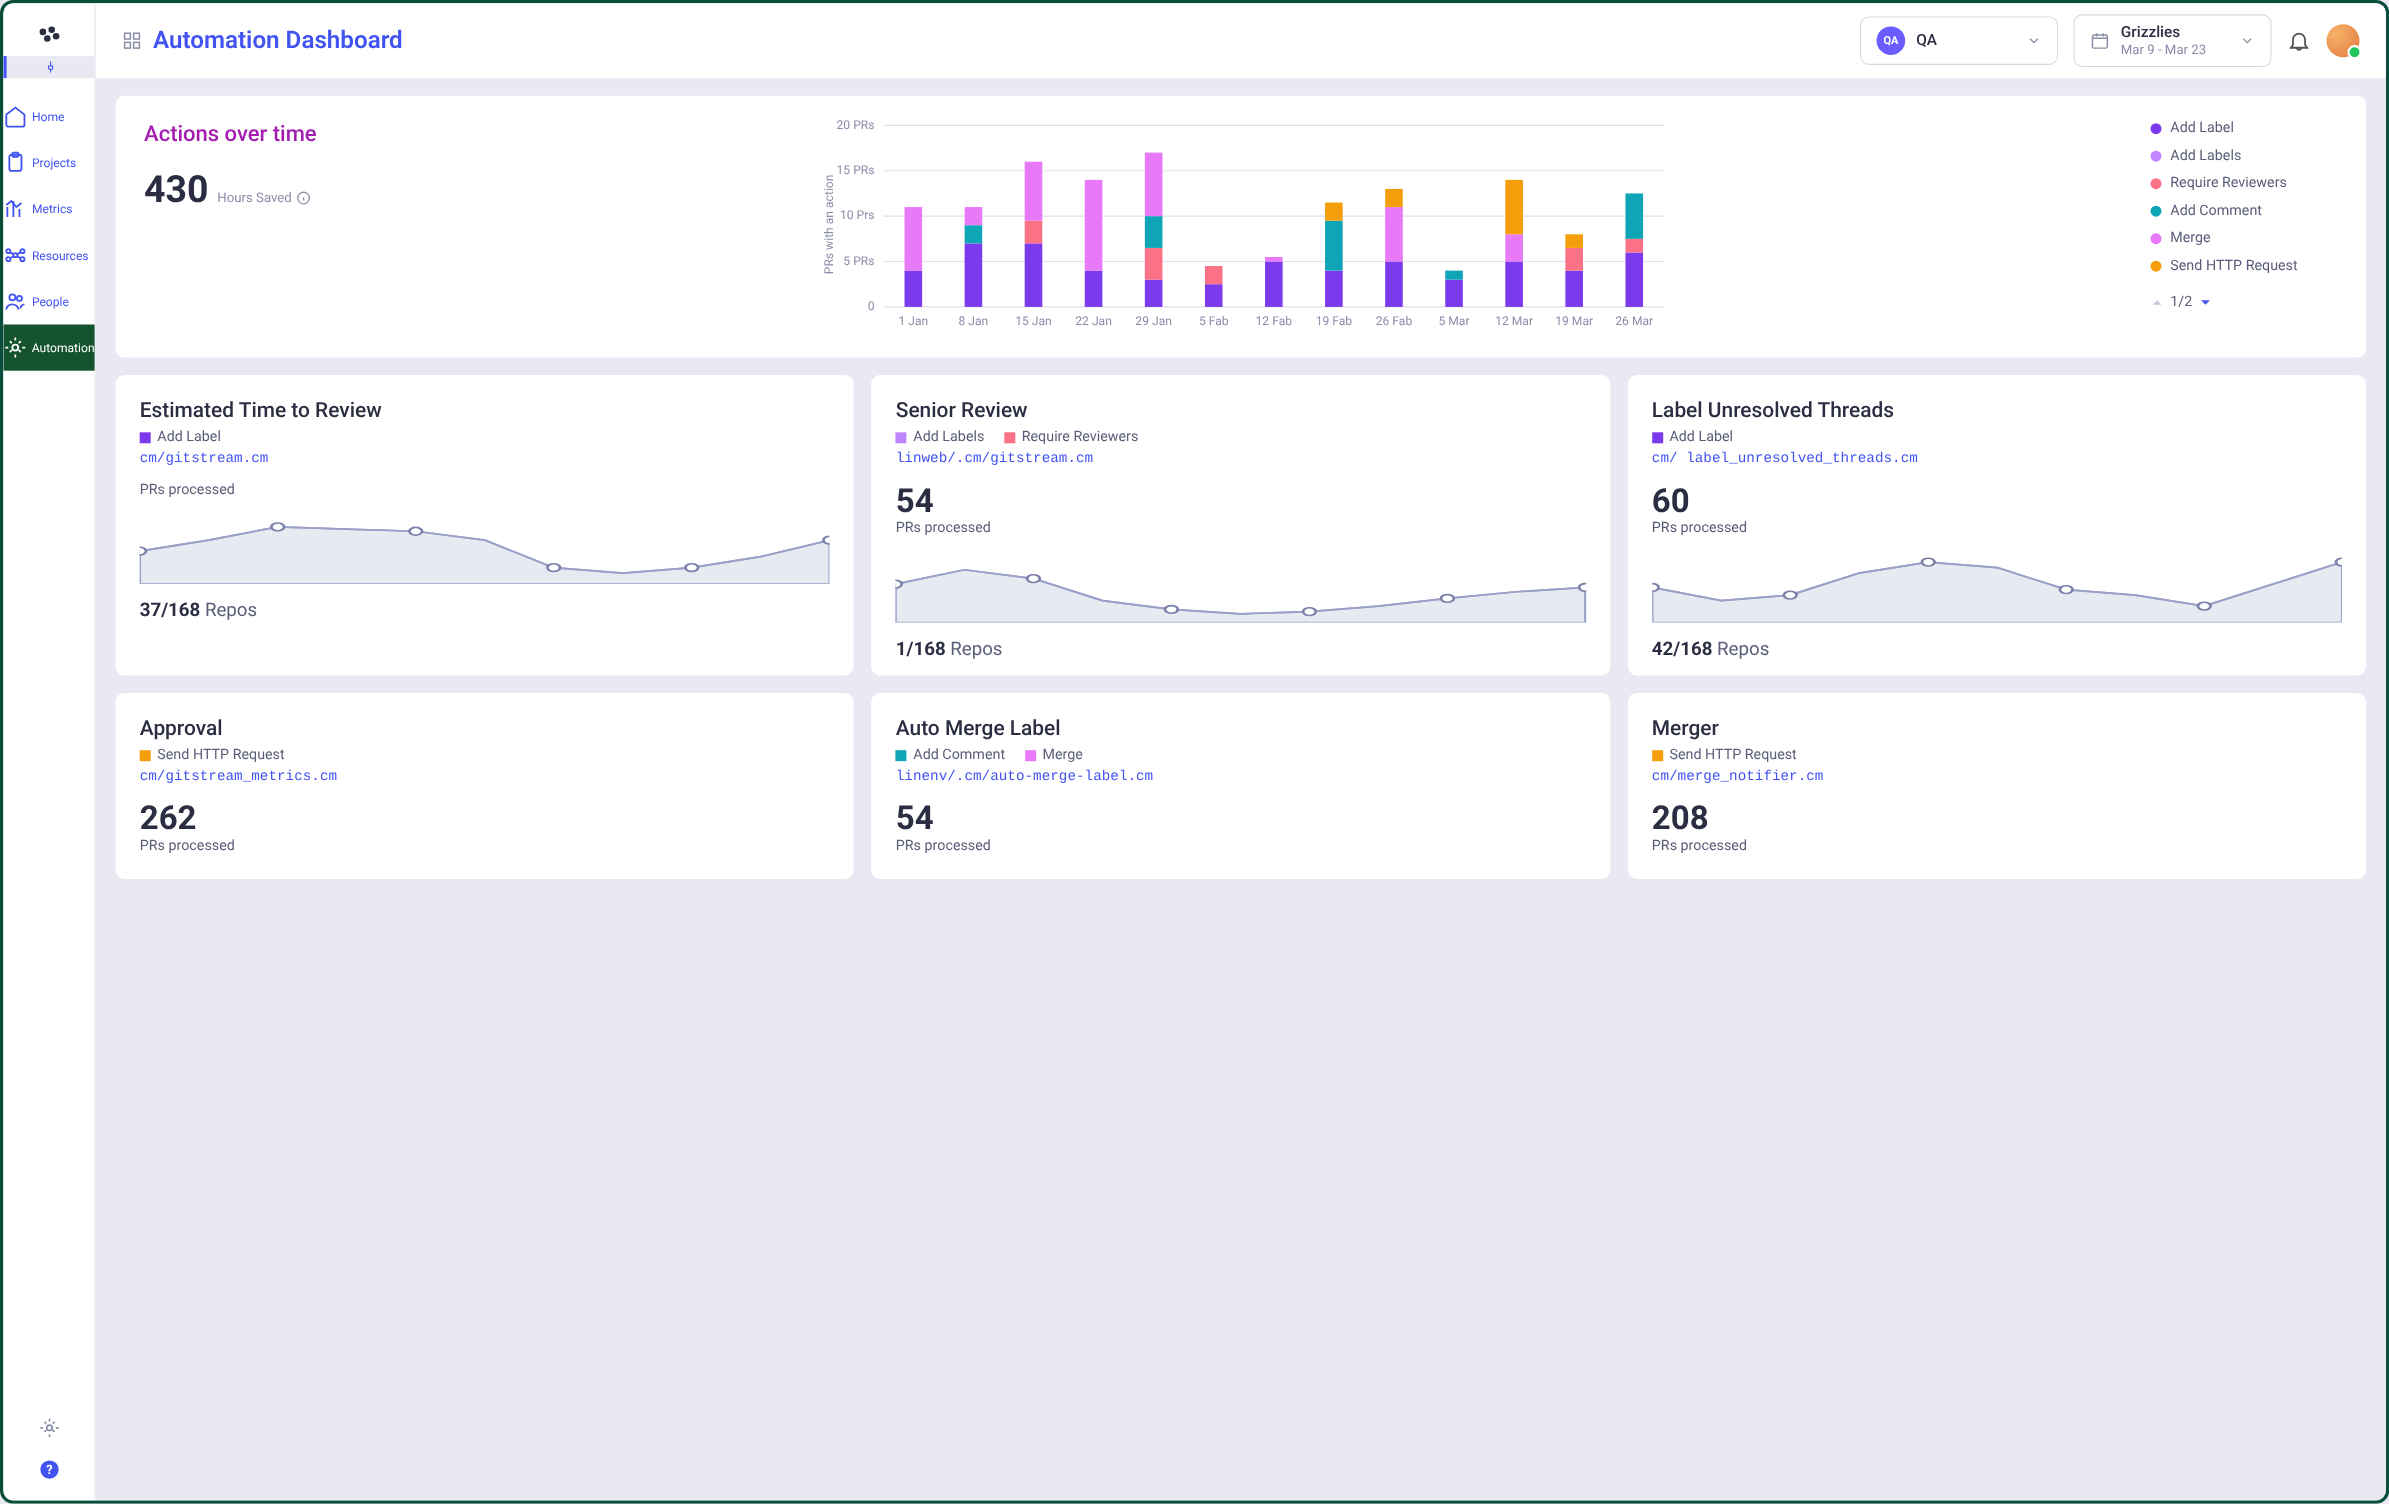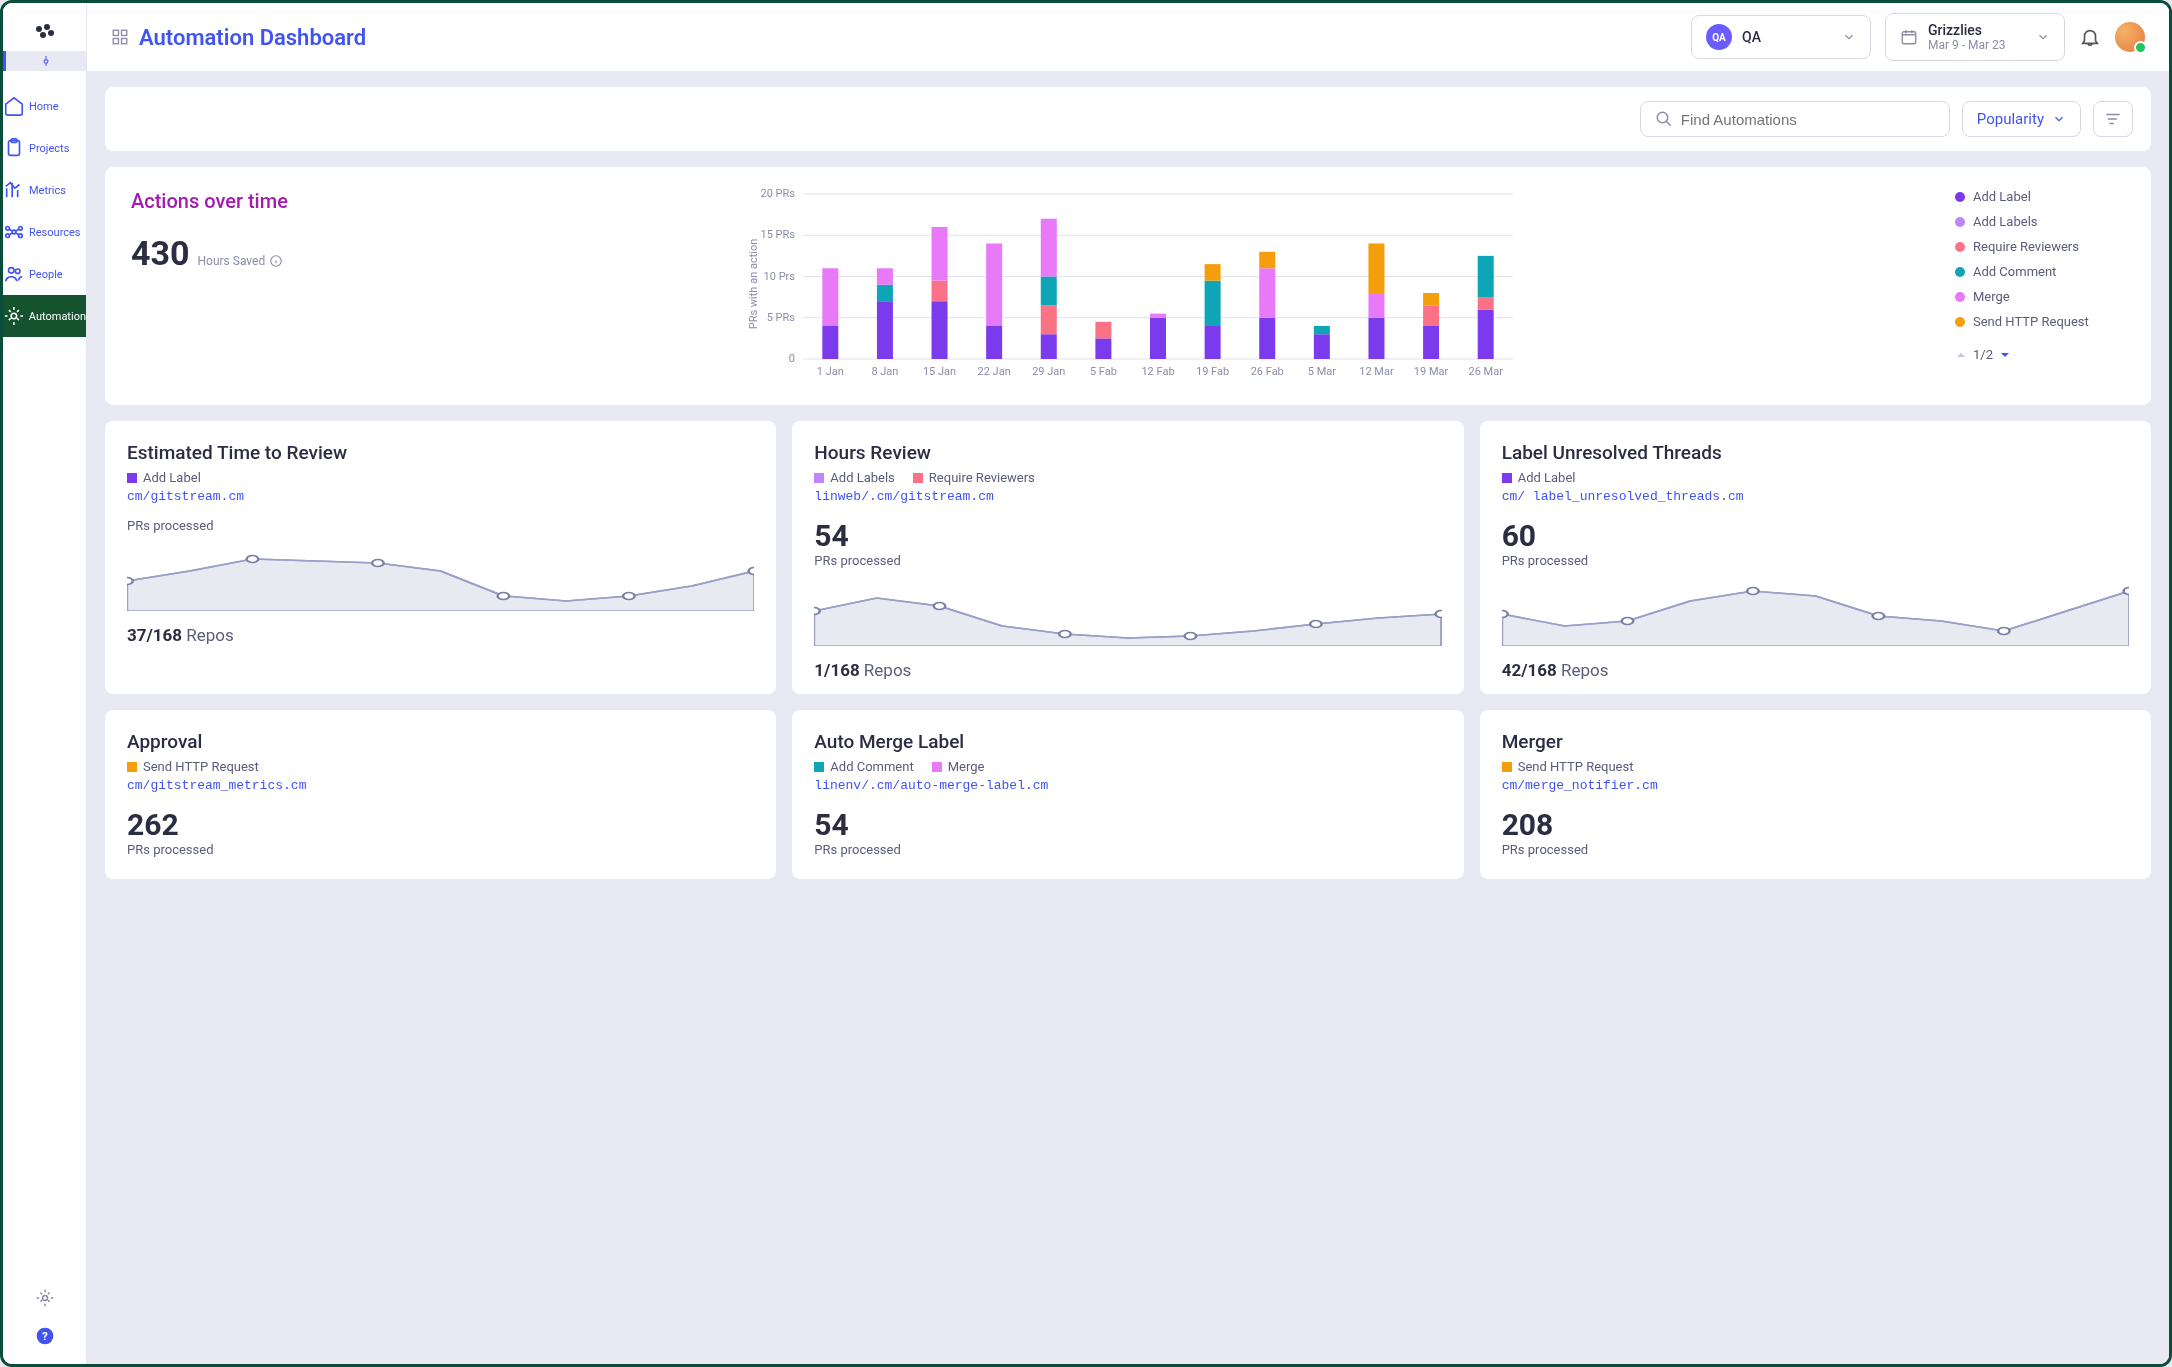--- a/index.html
+++ b/index.html
@@ -171,40 +171,20 @@
           </svg>
       </div>
       <svg class="bell" viewBox="0 0 24 24" fill="none" stroke="currentColor" stroke-width="1.8">
           <path d="M18 16v-5a6 6 0 10-12 0v5l-2 3h16z"></path>
           <path d="M10 19a2 2 0 004 0"></path>
         </svg>
       <div class="avatar"></div>
     </div>
 
     <div class="content">
-      <div class="filter-row">
-        <div class="search">
-          <svg width="18" height="18" viewBox="0 0 24 24" fill="none" stroke="#8a8da8" stroke-width="2">
-              <circle cx="10" cy="10" r="7"></circle>
-              <path d="M21 21l-6-6"></path>
-            </svg>
-          <input placeholder="Find Automations" style="">
-        </div>
-        <div class="pop-btn">
-          <span>Popularity</span>
-          <svg width="14" height="14" viewBox="0 0 24 24" fill="none" stroke="#4153f0" stroke-width="2">
-              <path d="M6 9l6 6 6-6"></path>
-            </svg>
-        </div>
-        <div class="sort-btn">
-          <svg width="18" height="18" viewBox="0 0 24 24" fill="none" stroke="#8a8da8" stroke-width="2">
-              <path d="M3 6h18M5 12h12M7 18h6"></path>
-            </svg>
-        </div>
-      </div>
 
       <div class="chart-card">
         <div class="chart-top">
           <div class="chart-left">
             <div class="chart-title">Actions over time</div>
             <div class="hours-line">
               <span class="hours-val">430</span>
               <span class="hours-label">
                 <span>Hours Saved</span>
                 <svg width="14" height="14" viewBox="0 0 24 24" fill="none" stroke="#8a8da8" stroke-width="2">
@@ -329,21 +309,21 @@
               <circle class="spark-dot" cx="0" cy="40" r="3.5"></circle>
               <circle class="spark-dot" cx="76" cy="18" r="3.5"></circle>
               <circle class="spark-dot" cx="152" cy="22" r="3.5"></circle>
               <circle class="spark-dot" cx="228" cy="55" r="3.5"></circle>
               <circle class="spark-dot" cx="304" cy="55" r="3.5"></circle>
               <circle class="spark-dot" cx="380" cy="30" r="3.5"></circle>
             </svg>
     <div class="card-repos"><b>37/168</b> Repos</div>
   </div>
           <div class="card">
-    <div class="card-title">Hours Review</div>
+    <div class="card-title">Senior Review</div>
     <div class="card-tags">
               <span class="tag"><span class="sq" style="background:#c084fc"></span>Add Labels</span>
               <span class="tag"><span class="sq" style="background:#fb7185"></span>Require Reviewers</span>
             </div>
     <div class="card-path">linweb/.cm/gitstream.cm</div>
     <div class="card-val">54</div>
     <div class="card-sub">PRs processed</div>
     <svg class="spark" viewBox="0 0 380 70" preserveAspectRatio="none">
               <path class="spark-path" d="M0,70 L0,35 L38,22 L76,30 L114,50 L152,58 L190,62 L228,60 L266,55 L304,48 L342,42 L380,38 L380,70 Z"></path>
               <path d="M0,35 L38,22 L76,30 L114,50 L152,58 L190,62 L228,60 L266,55 L304,48 L342,42 L380,38" fill="none" stroke="#9aa0c7" stroke-width="1.5"></path>

